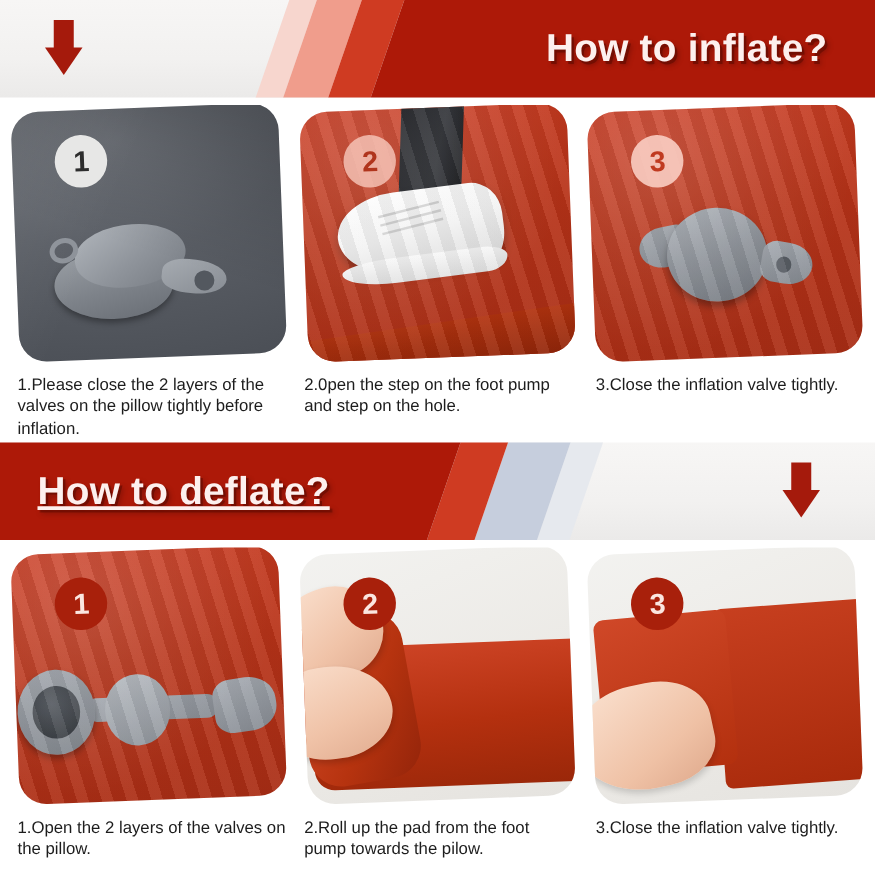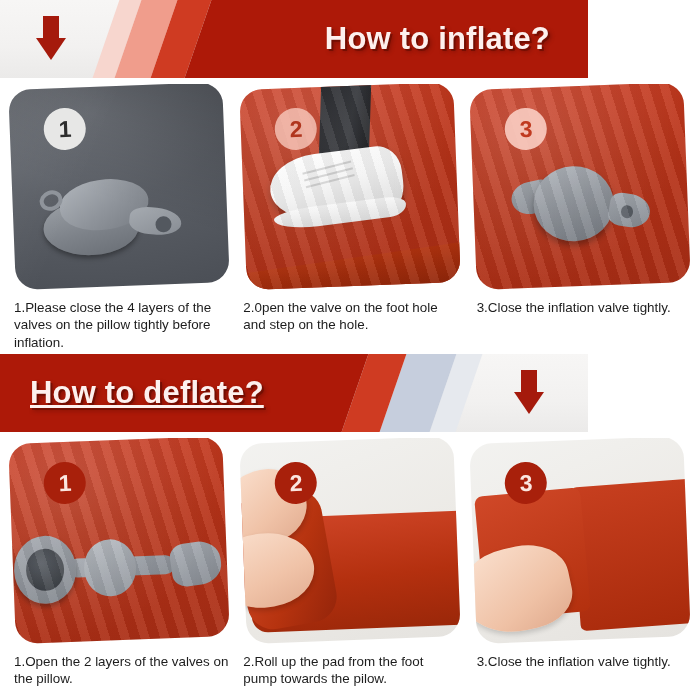--- a/index.html
+++ b/index.html
@@ -10,21 +10,21 @@
     background: #ffffff;
     font-family: "Liberation Sans", sans-serif;
     overflow: hidden;
   }
 
   .page { position: relative; width: 700px; height: 700px; background: #fff; }
 
   
   .banner {
     position: relative;
-    width: 588px;
+    width: 700px;
     height: 78px;
     overflow: hidden;
     background: linear-gradient(180deg,#f7f6f5 0%, #f2f1f0 60%, #ebeae9 100%);
   }
   .banner-inflate { }
   .banner-deflate { }
 
   .band {
     position: absolute;
     top: -14px;
@@ -421,22 +421,22 @@
             <div class="vc-tail"></div>
             <div class="vc-hole2"></div>
           </div>
         </div>
         <div class="badge badge-pink2">3</div>
       </div>
     </div>
   </div>
 
   <div class="row row-captions">
-    <div class="caption">1.Please close the 4 layers of the valves on the pillow tightly before inflation.</div>
-    <div class="caption">2.0pen the valve on the foot hole and step on the hole.</div>
+    <div class="caption">1.Please close the 2 layers of the valves on the pillow tightly before inflation.</div>
+    <div class="caption">2.0pen the step on the foot pump and step on the hole.</div>
     <div class="caption caption-c3">3.Close the inflation valve tightly.</div>
   </div>
 
   <div class="banner banner-deflate">
     <div class="band band-pale2"></div>
     <div class="band band-blue"></div>
     <div class="band band-mid"></div>
     <div class="band band-main"></div>
 
     <div class="banner-title">How to deflate?</div>

